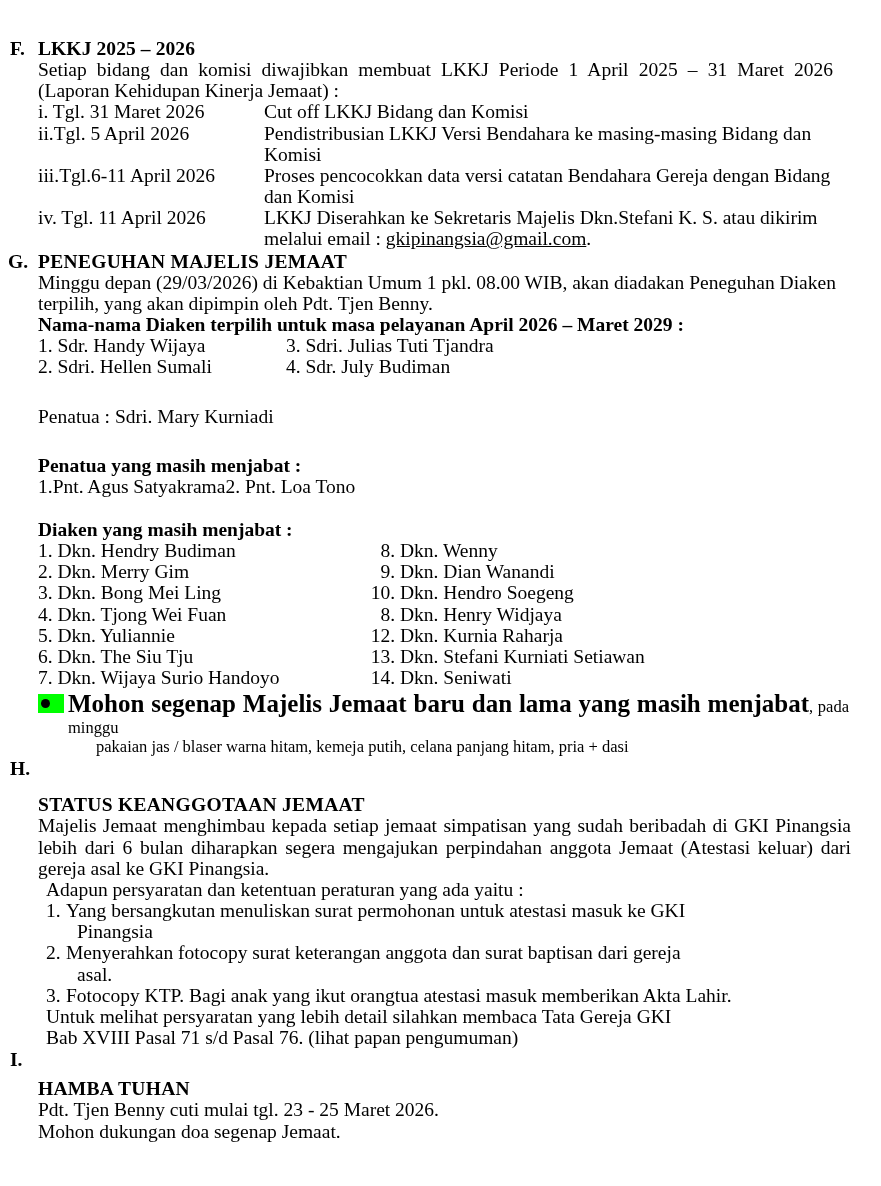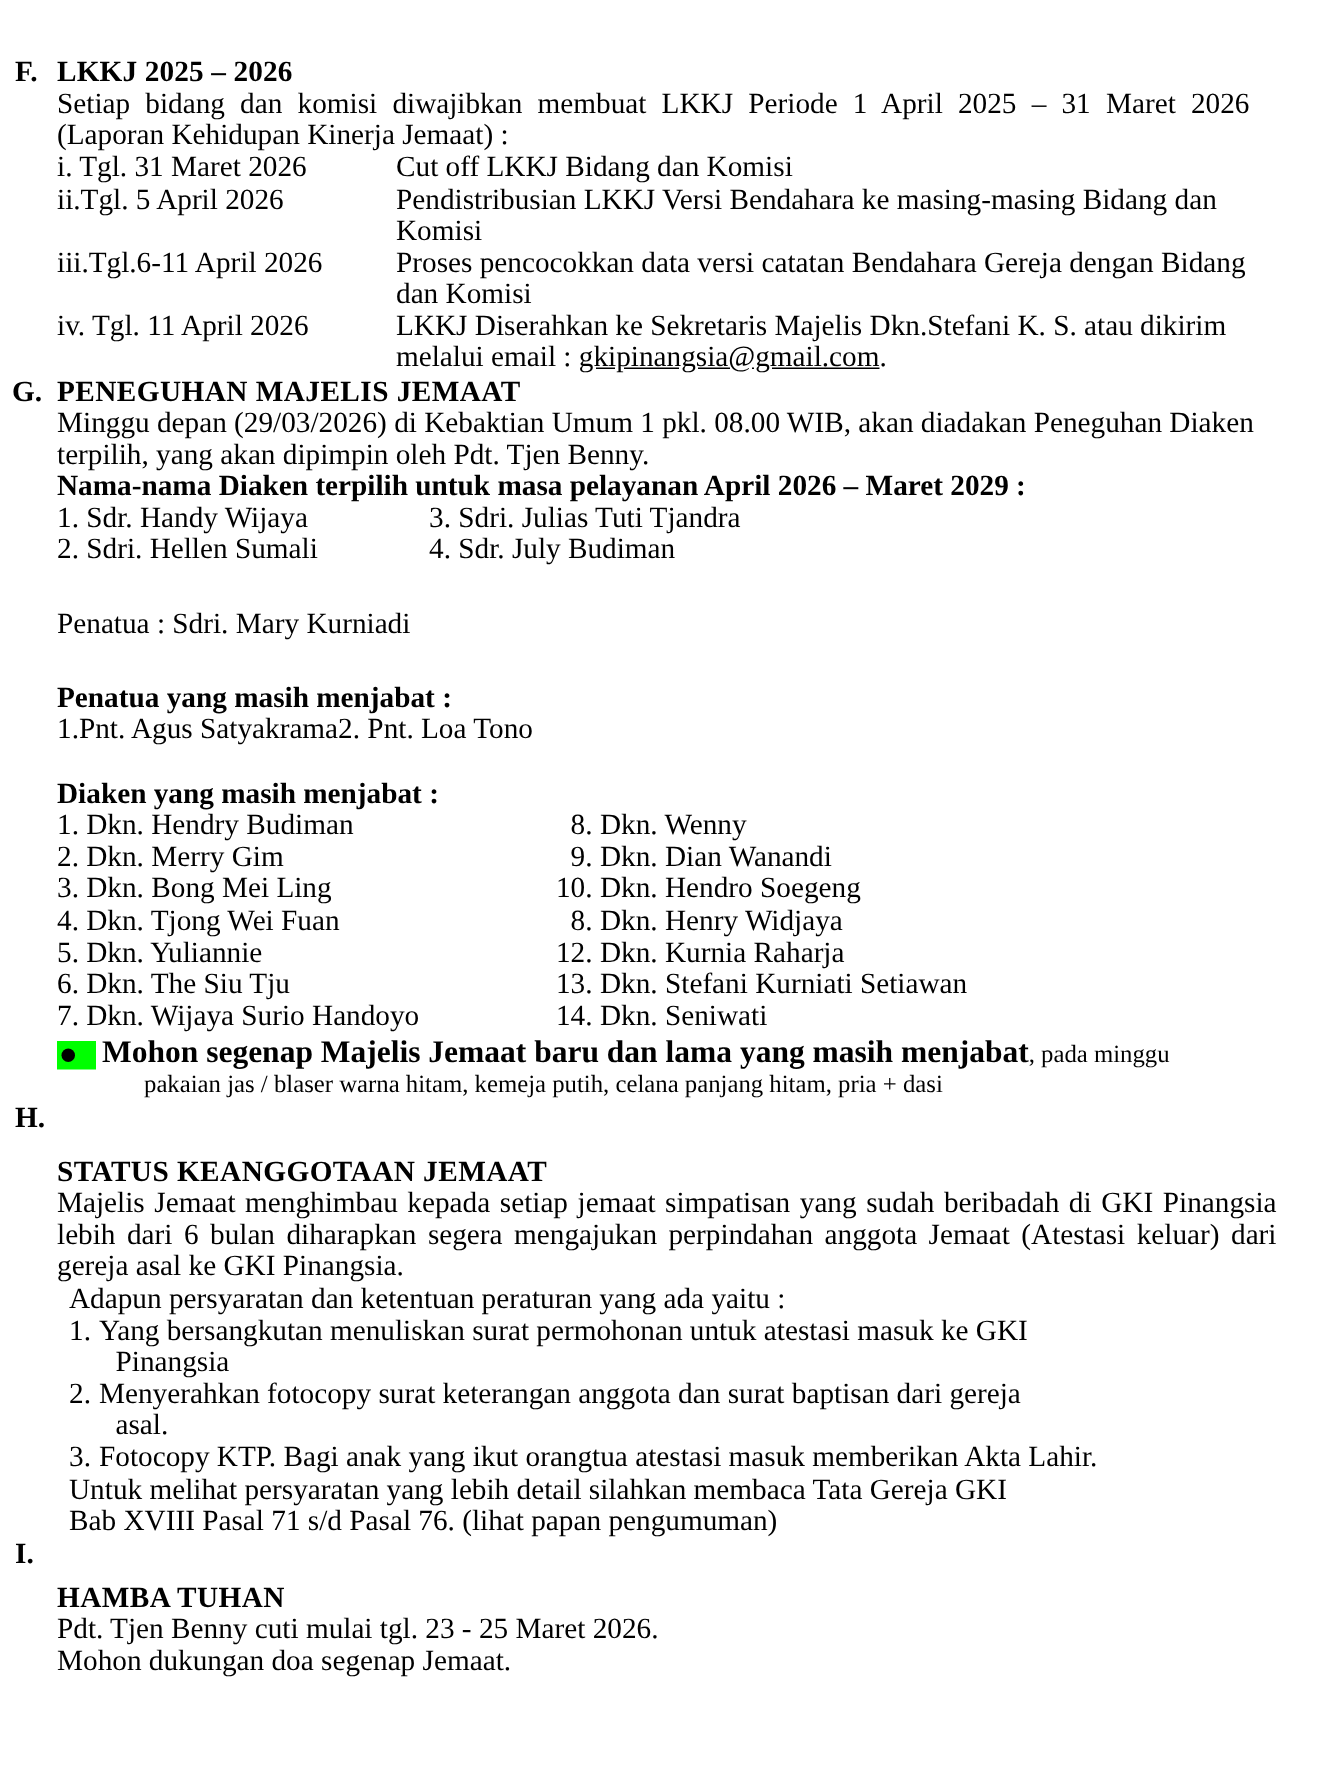--- a/index.html
+++ b/index.html
@@ -138,21 +138,21 @@
     background: #000000;
   }
   .bullet-text {
     flex: 1 1 auto;
     text-align: justify;
     font-size: 16.5px;
     line-height: 1.14;
   }
   .bullet-text .lead {
     font-weight: bold;
-    font-size: 21px;
+    font-size: 25px;
   }
   .bullet-text .cont {
     display: block;
     padding-left: 28px;
     text-align: justify;
   }
 
   
   .hlist { margin: 0; }
   .hitem {

